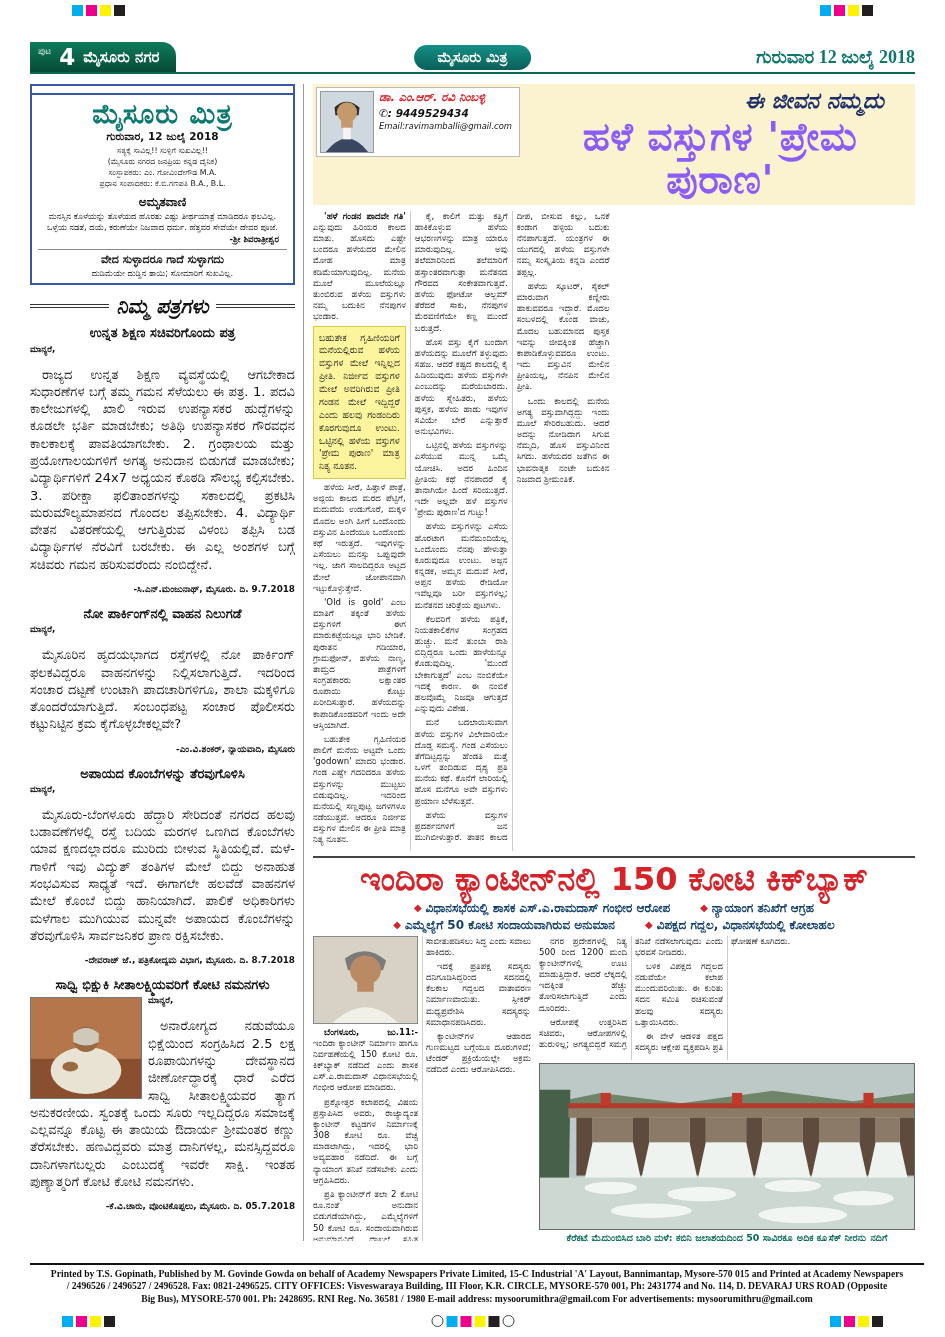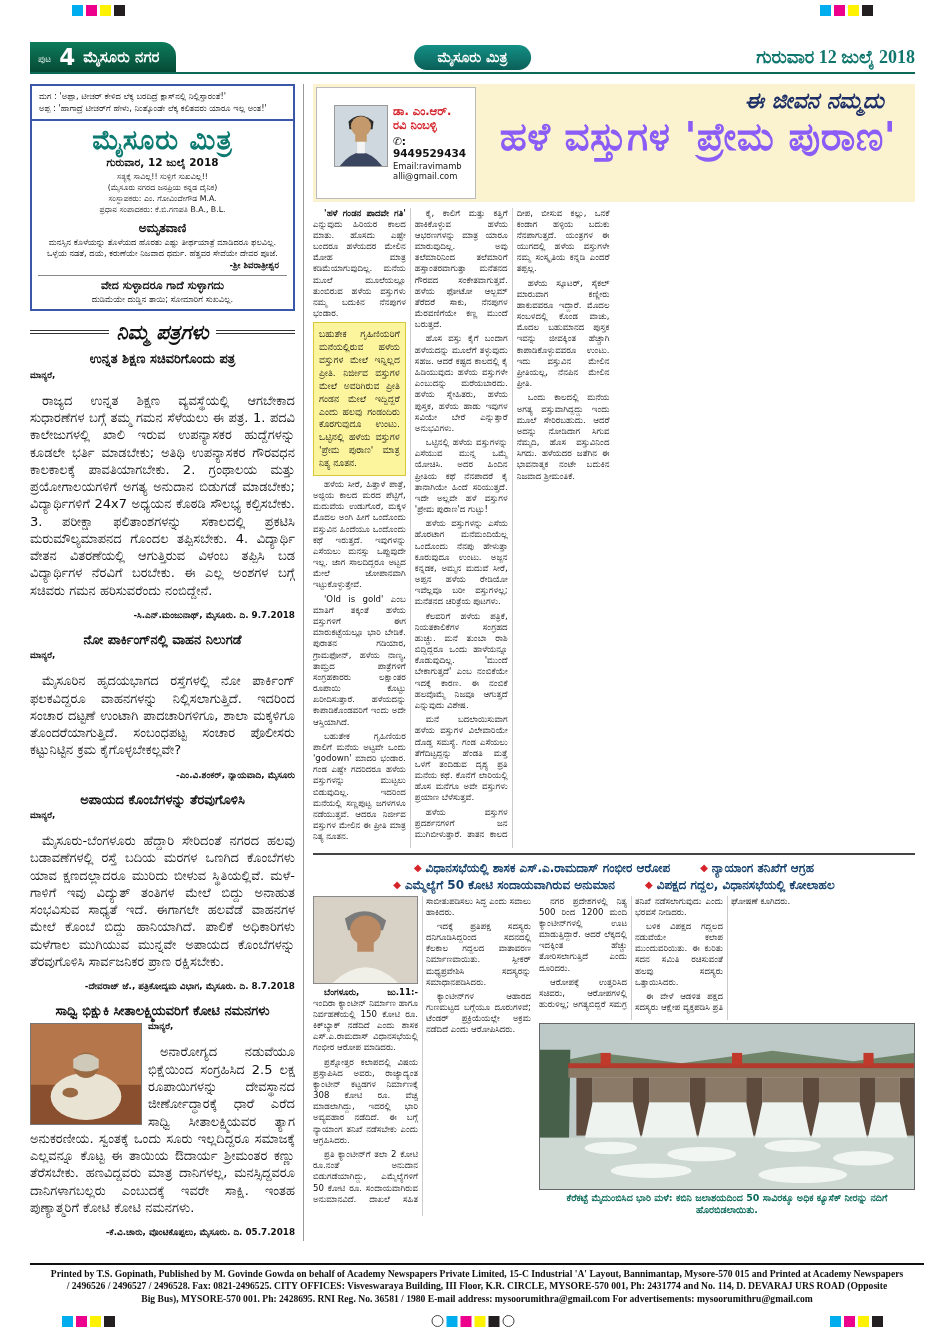--- a/index.html
+++ b/index.html
@@ -12,21 +12,21 @@
   .rm.c { background: #00adee; } .rm.m { background: #ec008c; }
   .rm.y { background: #fff200; } .rm.k { background: #231f20; }
   .rm.circle { width: 12px; height: 12px; border: 1.5px solid #444; border-radius: 50%; background: transparent; }
   .marks-tl { top: 5px; left: 72px; } .marks-tr { top: 5px; right: 72px; }
   .marks-bl { bottom: 10px; left: 62px; } .marks-bc { bottom: 10px; left: 50%; transform: translateX(-50%); }
   .marks-br { bottom: 10px; right: 62px; }
 
   
   .page-header { position: absolute; top: 42px; left: 30px; right: 30px; height: 32px; border-bottom: 2px solid #0a6a55; display: flex; align-items: center; }
   .header-left { background: linear-gradient(#0d7c5b, #064a34); color: #fff; display: flex; align-items: center; gap: 8px; padding: 2px 16px 2px 8px; height: 100%; border-radius: 0 14px 0 0; }
-  .page-label { font-size: 9px; align-self: flex-start; margin-top: 10px; }
+  .page-label { font-size: 9px; align-self: flex-start; margin-top: 2px; }
   .page-number { font-size: 23px; font-weight: bold; line-height: 1; }
   .section-name { font-size: 15px; font-weight: bold; }
   .header-badge { position: absolute; left: 50%; transform: translateX(-50%); background: linear-gradient(#149086, #0a5f58); color: #fff; font-weight: bold; font-size: 14px; padding: 4px 24px; border-radius: 14px; }
   .header-date { margin-left: auto; font-family: "Liberation Serif", serif; font-weight: bold; font-size: 18px; color: #0f766e; }
 
   
   .content { position: absolute; top: 84px; left: 30px; right: 30px; bottom: 96px; display: flex; gap: 9px; }
   .left-col { width: 274px; flex: none; border-right: 1px solid #999; padding-right: 8px; overflow: hidden; }
   .main-col { flex: 1; overflow: hidden; }
 
@@ -52,21 +52,21 @@
   .letter { margin-bottom: 8px; overflow: hidden; }
   .letter-title { text-align: center; font-weight: bold; font-size: 13px; line-height: 1.25; margin: 3px 6px 2px; }
   .letter-salutation { font-size: 8.6px; font-weight: bold; }
   .letter-body { font-size: 13px; text-align: justify; line-height: 1.33; text-indent: 12px; margin: 11px 0; }
   .letter-sig { font-size: 8.8px; font-weight: bold; text-align: right; margin-top: 1px; }
   .letter-photo { float: left; width: 112px; height: 102px; border: 1px solid #777; margin: 2px 6px 1px 0; }
   .letter-photo svg { width: 100%; height: 100%; display: block; }
 
   
   .feature-top { background: #fbf2d0; display: flex; gap: 8px; padding: 3px; }
-  .author-card { width: 160px; flex: none; background: #fff; border: 1px solid #bbb; display: flex; gap: 5px; padding: 17px; align-self: flex-start; }
+  .author-card { width: 204px; flex: none; background: #fff; border: 1px solid #bbb; display: flex; gap: 5px; padding: 3px; align-self: flex-start; font-style: italic; }
   .author-photo { width: 54px; height: 62px; flex: none; border: 1px solid #999; }
   .author-photo svg { width: 100%; height: 100%; display: block; }
   .author-name { color: #d42027; font-weight: bold; font-size: 11.5px; line-height: 1.2; }
   .author-phone { font-size: 10.5px; font-weight: bold; margin-top: 2px; }
   .author-email { font-size: 8.4px; margin-top: 2px; word-break: break-all; }
   .feature-right { flex: 1; display: flex; flex-direction: column; }
   .life-tag { text-align: right; font-size: 22px; font-weight: bold; font-style: italic; color: #1d2f66; padding: 1px 28px 0 0; }
   .feature-headline { text-align: center; font-size: 39px; font-weight: bold; color: #8b5cf6; line-height: 1.1; margin-top: 3px; letter-spacing: 0.5px; }
   .feature-body { margin-top: 6px; height: 640px; column-count: 6; column-gap: 9px; column-rule: 1px solid #ccc; column-fill: auto; font-size: 8.6px; line-height: 1.3; text-align: justify; overflow: hidden; }
   .feature-body p { margin: 0 0 3px; text-indent: 11px; }
@@ -123,24 +123,20 @@
     </div>
     <div class="header-badge">ಮೈಸೂರು ಮಿತ್ರ</div>
     <div class="header-date">ಗುರುವಾರ 12 ಜುಲೈ 2018</div>
   </header>
 
   <div class="content">
 
     <aside class="left-col">
 
       <div class="humor-box">
-        <div>
-            <p class="joke-line">ಮಗ : 'ಅಪ್ಪಾ, ಟೀಚರ್ ಕೇಳಿದ ಲೆಕ್ಕ ಬರದಿದ್ರೆ ಕ್ಲಾಸ್‌ನಲ್ಲಿ ನಿಲ್ಲಿಸ್ತಾರಂತೆ!'</p>
-            <p class="joke-line">ಅಪ್ಪ : 'ಹಾಗಾದ್ರೆ ಟೀಚರ್‌ಗೆ ಹೇಳು, ನಿಂತ್ಕೊಂಡೇ ಲೆಕ್ಕ ಕಲಿತವರು ಯಾರೂ ಇಲ್ಲ ಅಂತ!'</p>
-          </div>
       </div>
 
       <div class="masthead-box">
         <div class="mast-title">ಮೈಸೂರು ಮಿತ್ರ</div>
         <div class="mast-date">ಗುರುವಾರ, 12 ಜುಲೈ 2018</div>
         <div>
             <div class="mast-line">ಸತ್ಯಕ್ಕೆ ಸಾವಿಲ್ಲ!! ಸುಳ್ಳಿಗೆ ಸುಖವಿಲ್ಲ!!</div>
             <div class="mast-line">(ಮೈಸೂರು ನಗರದ ಜನಪ್ರಿಯ ಕನ್ನಡ ದೈನಿಕ)</div>
             <div class="mast-line">ಸಂಸ್ಥಾಪಕರು: ಎಂ. ಗೋವಿಂದೇಗೌಡ M.A.</div>
             <div class="mast-line">ಪ್ರಧಾನ ಸಂಪಾದಕರು: ಕೆ.ಬಿ.ಗಣಪತಿ B.A., B.L.</div>
@@ -226,20 +222,21 @@
         </div>
 
         <div class="feature-body">
           <p><span class="lead-phrase">'ಹಳೆ ಗಂಡನ ಪಾದವೇ ಗತಿ'</span><span> ಎನ್ನುವುದು ಹಿರಿಯರ ಕಾಲದ ಮಾತು. ಹೊಸದು ಎಷ್ಟೇ ಬಂದರೂ ಹಳೆಯದರ ಮೇಲಿನ ಮೋಹ ಮಾತ್ರ ಕಡಿಮೆಯಾಗುವುದಿಲ್ಲ. ಮನೆಯ ಮೂಲೆ ಮೂಲೆಯಲ್ಲೂ ತುಂಬಿರುವ ಹಳೆಯ ವಸ್ತುಗಳು ನಮ್ಮ ಬದುಕಿನ ನೆನಪುಗಳ ಭಂಡಾರ.</span></p>
           <p class="lead-box">ಬಹುತೇಕ ಗೃಹಿಣಿಯರಿಗೆ ಮನೆಯಲ್ಲಿರುವ ಹಳೆಯ ವಸ್ತುಗಳ ಮೇಲೆ ಇನ್ನಿಲ್ಲದ ಪ್ರೀತಿ. ನಿರ್ಜೀವ ವಸ್ತುಗಳ ಮೇಲೆ ಅವರಿಗಿರುವ ಪ್ರೀತಿ ಗಂಡನ ಮೇಲೆ ಇದ್ದಿದ್ದರೆ ಎಂದು ಹಲವು ಗಂಡಂದಿರು ಕೊರಗುವುದೂ ಉಂಟು. ಒಟ್ಟಿನಲ್ಲಿ ಹಳೆಯ ವಸ್ತುಗಳ 'ಪ್ರೇಮ ಪುರಾಣ' ಮಾತ್ರ ನಿತ್ಯ ನೂತನ.</p>
           <span><p>ಹಳೆಯ ಸೀರೆ, ಹಿತ್ತಾಳೆ ಪಾತ್ರೆ, ಅಜ್ಜಿಯ ಕಾಲದ ಮರದ ಪೆಟ್ಟಿಗೆ, ಮದುವೆಯ ಉಡುಗೊರೆ, ಮಕ್ಕಳ ಮೊದಲ ಅಂಗಿ ಹೀಗೆ ಒಂದೊಂದು ವಸ್ತುವಿನ ಹಿಂದೆಯೂ ಒಂದೊಂದು ಕಥೆ ಇರುತ್ತದೆ. ಇವುಗಳನ್ನು ಎಸೆಯಲು ಮನಸ್ಸು ಒಪ್ಪುವುದೇ ಇಲ್ಲ. ಜಾಗ ಸಾಲದಿದ್ದರೂ ಅಟ್ಟದ ಮೇಲೆ ಜೋಪಾನವಾಗಿ ಇಟ್ಟುಕೊಳ್ಳುತ್ತೇವೆ.</p><p>'Old is gold' ಎಂಬ ಮಾತಿಗೆ ತಕ್ಕಂತೆ ಹಳೆಯ ವಸ್ತುಗಳಿಗೆ ಈಗ ಮಾರುಕಟ್ಟೆಯಲ್ಲೂ ಭಾರಿ ಬೇಡಿಕೆ. ಪುರಾತನ ಗಡಿಯಾರ, ಗ್ರಾಮಫೋನ್, ಹಳೆಯ ನಾಣ್ಯ, ತಾಮ್ರದ ಪಾತ್ರೆಗಳಿಗೆ ಸಂಗ್ರಹಕಾರರು ಲಕ್ಷಾಂತರ ರೂಪಾಯಿ ಕೊಟ್ಟು ಖರೀದಿಸುತ್ತಾರೆ. ಹಳೆಯದನ್ನು ಕಾಪಾಡಿಕೊಂಡವರಿಗೆ ಇಂದು ಅದೇ ಆಸ್ತಿಯಾಗಿದೆ.</p><p>ಬಹುತೇಕ ಗೃಹಿಣಿಯರ ಪಾಲಿಗೆ ಮನೆಯ ಅಟ್ಟವೇ ಒಂದು 'godown' ಮಾದರಿ ಭಂಡಾರ. ಗಂಡ ಎಷ್ಟೇ ಗದರಿದರೂ ಹಳೆಯ ವಸ್ತುಗಳನ್ನು ಮುಟ್ಟಲು ಬಿಡುವುದಿಲ್ಲ. ಇದರಿಂದ ಮನೆಯಲ್ಲಿ ಸಣ್ಣಪುಟ್ಟ ಜಗಳಗಳೂ ನಡೆಯುತ್ತವೆ. ಆದರೂ ನಿರ್ಜೀವ ವಸ್ತುಗಳ ಮೇಲಿನ ಈ ಪ್ರೀತಿ ಮಾತ್ರ ನಿತ್ಯ ನೂತನ.</p><p>ಕೈ, ಕಾಲಿಗೆ ಮತ್ತು ಕತ್ತಿಗೆ ಹಾಕಿಕೊಳ್ಳುವ ಹಳೆಯ ಆಭರಣಗಳನ್ನು ಮಾತ್ರ ಯಾರೂ ಮಾರುವುದಿಲ್ಲ. ಅವು ತಲೆಮಾರಿನಿಂದ ತಲೆಮಾರಿಗೆ ಹಸ್ತಾಂತರವಾಗುತ್ತಾ ಮನೆತನದ ಗೌರವದ ಸಂಕೇತವಾಗುತ್ತವೆ. ಹಳೆಯ ಫೋಟೋ ಆಲ್ಬಮ್ ತೆರೆದರೆ ಸಾಕು, ನೆನಪುಗಳ ಮೆರವಣಿಗೆಯೇ ಕಣ್ಣ ಮುಂದೆ ಬರುತ್ತದೆ.</p><p>ಹೊಸ ವಸ್ತು ಕೈಗೆ ಬಂದಾಗ ಹಳೆಯದನ್ನು ಮೂಲೆಗೆ ತಳ್ಳುವುದು ಸಹಜ. ಆದರೆ ಕಷ್ಟದ ಕಾಲದಲ್ಲಿ ಕೈ ಹಿಡಿಯುವುದು ಹಳೆಯ ವಸ್ತುಗಳೇ ಎಂಬುದನ್ನು ಮರೆಯಬಾರದು. ಹಳೆಯ ಸ್ನೇಹಿತರು, ಹಳೆಯ ಪುಸ್ತಕ, ಹಳೆಯ ಹಾಡು ಇವುಗಳ ಸವಿಯೇ ಬೇರೆ ಎನ್ನುತ್ತಾರೆ ಅನುಭವಿಗಳು.</p><p>ಒಟ್ಟಿನಲ್ಲಿ ಹಳೆಯ ವಸ್ತುಗಳನ್ನು ಎಸೆಯುವ ಮುನ್ನ ಒಮ್ಮೆ ಯೋಚಿಸಿ. ಅದರ ಹಿಂದಿನ ಪ್ರೀತಿಯ ಕಥೆ ನೆನಪಾದರೆ ಕೈ ತಾನಾಗಿಯೇ ಹಿಂದೆ ಸರಿಯುತ್ತದೆ. ಇದೇ ಅಲ್ಲವೇ ಹಳೆ ವಸ್ತುಗಳ 'ಪ್ರೇಮ ಪುರಾಣ'ದ ಗುಟ್ಟು!</p><p>ಹಳೆಯ ವಸ್ತುಗಳನ್ನು ಎಸೆಯ ಹೊರಟಾಗ ಮನೆಮಂದಿಯೆಲ್ಲ ಒಂದೊಂದು ನೆನಪು ಹೇಳುತ್ತಾ ಕೂರುವುದೂ ಉಂಟು. ಅಜ್ಜನ ಕನ್ನಡಕ, ಅಮ್ಮನ ಮದುವೆ ಸೀರೆ, ಅಪ್ಪನ ಹಳೆಯ ರೇಡಿಯೋ ಇವೆಲ್ಲವೂ ಬರೀ ವಸ್ತುಗಳಲ್ಲ; ಮನೆತನದ ಚರಿತ್ರೆಯ ಪುಟಗಳು.</p><p>ಕೆಲವರಿಗೆ ಹಳೆಯ ಪತ್ರಿಕೆ, ನಿಯತಕಾಲಿಕೆಗಳ ಸಂಗ್ರಹದ ಹುಚ್ಚು. ಮನೆ ತುಂಬಾ ರಾಶಿ ಬಿದ್ದಿದ್ದರೂ ಒಂದು ಹಾಳೆಯನ್ನೂ ಕೊಡುವುದಿಲ್ಲ. 'ಮುಂದೆ ಬೇಕಾಗುತ್ತದೆ' ಎಂಬ ನಂಬಿಕೆಯೇ ಇದಕ್ಕೆ ಕಾರಣ. ಈ ನಂಬಿಕೆ ಹಲವೊಮ್ಮೆ ನಿಜವೂ ಆಗುತ್ತದೆ ಎನ್ನುವುದು ವಿಶೇಷ.</p><p>ಮನೆ ಬದಲಾಯಿಸುವಾಗ ಹಳೆಯ ವಸ್ತುಗಳ ವಿಲೇವಾರಿಯೇ ದೊಡ್ಡ ಸಮಸ್ಯೆ. ಗಂಡ ಎಸೆಯಲು ತೆಗೆದಿಟ್ಟದ್ದನ್ನು ಹೆಂಡತಿ ಮತ್ತೆ ಒಳಗೆ ತಂದಿಡುವ ದೃಶ್ಯ ಪ್ರತಿ ಮನೆಯ ಕಥೆ. ಕೊನೆಗೆ ಲಾರಿಯಲ್ಲಿ ಹೊಸ ಮನೆಗೂ ಅವೇ ವಸ್ತುಗಳು ಪ್ರಯಾಣ ಬೆಳೆಸುತ್ತವೆ.</p><p>ಹಳೆಯ ವಸ್ತುಗಳ ಪ್ರದರ್ಶನಗಳಿಗೆ ಜನ ಮುಗಿಬೀಳುತ್ತಾರೆ. ತಾತನ ಕಾಲದ ದೀಪ, ಬೀಸುವ ಕಲ್ಲು, ಒನಕೆ ಕಂಡಾಗ ಹಳ್ಳಿಯ ಬದುಕು ನೆನಪಾಗುತ್ತದೆ. ಯಂತ್ರಗಳ ಈ ಯುಗದಲ್ಲಿ ಹಳೆಯ ವಸ್ತುಗಳೇ ನಮ್ಮ ಸಂಸ್ಕೃತಿಯ ಕನ್ನಡಿ ಎಂದರೆ ತಪ್ಪಲ್ಲ.</p><p>ಹಳೆಯ ಸ್ಕೂಟರ್, ಸೈಕಲ್ ಮಾರುವಾಗ ಕಣ್ಣೀರು ಹಾಕುವವರೂ ಇದ್ದಾರೆ. ಮೊದಲ ಸಂಬಳದಲ್ಲಿ ಕೊಂಡ ವಾಚು, ಮೊದಲ ಬಹುಮಾನದ ಪುಸ್ತಕ ಇವನ್ನು ಜೀವಕ್ಕಿಂತ ಹೆಚ್ಚಾಗಿ ಕಾಪಾಡಿಕೊಳ್ಳುವವರೂ ಉಂಟು. ಇದು ವಸ್ತುವಿನ ಮೇಲಿನ ಪ್ರೀತಿಯಲ್ಲ, ನೆನಪಿನ ಮೇಲಿನ ಪ್ರೀತಿ.</p><p>ಒಂದು ಕಾಲದಲ್ಲಿ ಮನೆಯ ಅಗತ್ಯ ವಸ್ತುವಾಗಿದ್ದದ್ದು ಇಂದು ಮೂಲೆ ಸೇರಿರಬಹುದು. ಆದರೆ ಅದನ್ನು ನೋಡಿದಾಗ ಸಿಗುವ ನೆಮ್ಮದಿ, ಹೊಸ ವಸ್ತುವಿನಿಂದ ಸಿಗದು. ಹಳೆಯದರ ಜತೆಗಿನ ಈ ಭಾವನಾತ್ಮಕ ನಂಟೇ ಬದುಕಿನ ನಿಜವಾದ ಶ್ರೀಮಂತಿಕೆ.</p></span>
         </div>
       </section>
 
       <section class="news-section">
+        <h2 class="news-headline">ಇಂದಿರಾ ಕ್ಯಾಂಟೀನ್‌ನಲ್ಲಿ 150 ಕೋಟಿ ಕಿಕ್‌ಬ್ಯಾಕ್</h2>
         <div class="news-bullets">
           <div class="bullet-row">
             <span class="bullet-item">
                 <span class="diamond">◆</span>
                 <span>ವಿಧಾನಸಭೆಯಲ್ಲಿ ಶಾಸಕ ಎಸ್.ಎ.ರಾಮದಾಸ್ ಗಂಭೀರ ಆರೋಪ</span>
               </span>
             <span class="bullet-item">
                 <span class="diamond">◆</span>
                 <span>ನ್ಯಾಯಾಂಗ ತನಿಖೆಗೆ ಆಗ್ರಹ</span>
               </span>

